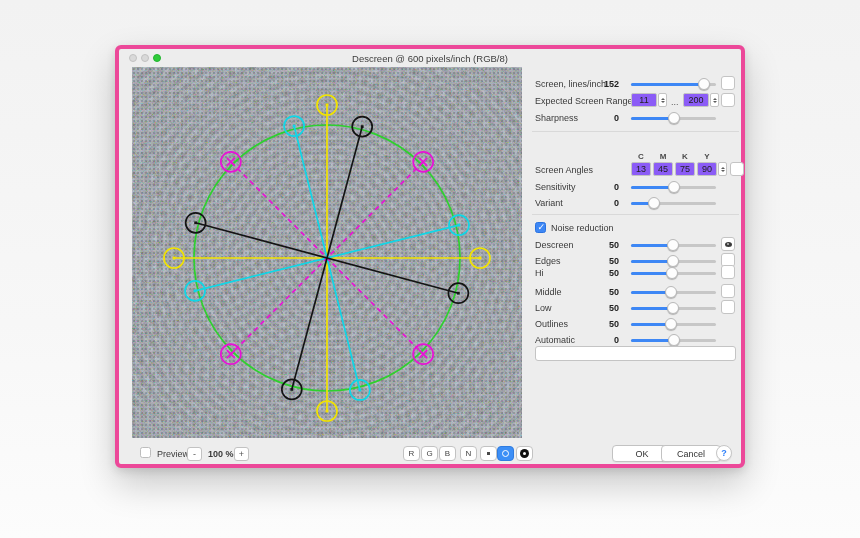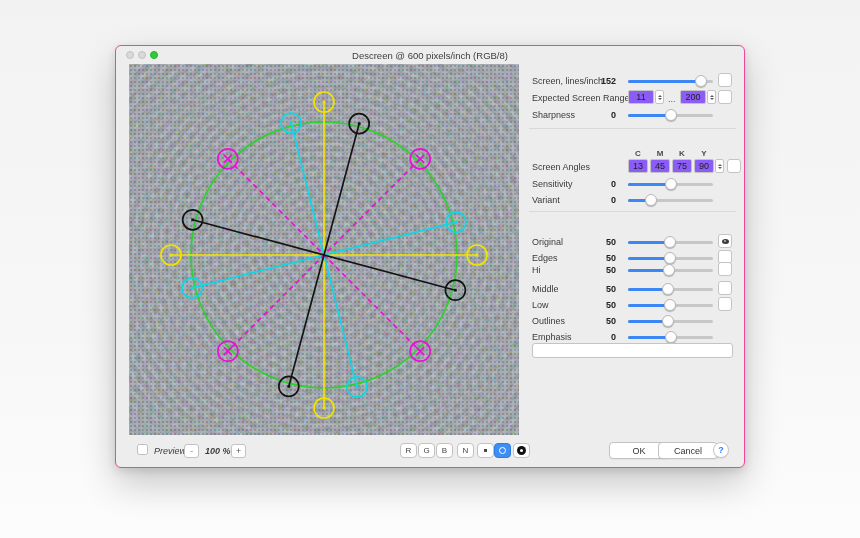--- a/index.html
+++ b/index.html
@@ -1,20 +1,20 @@
 <!DOCTYPE html>
 <html><head>
 <meta charset="utf-8">
 <style>
   * { margin:0; padding:0; box-sizing:border-box; }
   html,body { width:860px; height:538px; }
   body { font-family:"Liberation Sans", sans-serif; background:linear-gradient(180deg,#f2f2f2 0%,#f7f7f7 60%,#fcfcfc 100%); position:relative; overflow:hidden; }
 
   .window { position:absolute; left:115px; top:45px; width:630px; height:423px;
-    background:#ededed; border:1px solid #ec4899; border-radius:6px;
+    background:#ededed; border:4px solid #ec4899; border-radius:6px;
     box-shadow:0 16px 36px rgba(0,0,0,.20), 0 3px 10px rgba(0,0,0,.12); }
 
   
   .titlebar { position:absolute; left:0; top:0; right:0; height:18px; }
   .traffic { position:absolute; top:5px; width:8px; height:8px; border-radius:50%; }
   .t1 { left:10px;  background:#d9d9d9; border:1px solid #c2c2c2; }
   .t2 { left:22px;  background:#d9d9d9; border:1px solid #c2c2c2; }
   .t3 { left:34px;  background:#2ecb3a; border:1px solid #22b52f; }
   .title { position:absolute; left:0; right:0; top:4px; text-align:center; font-size:9.5px; color:#3c3c3c; }
 
@@ -65,21 +65,21 @@
   .stepper i { display:block; width:0; height:0; border:2.5px solid transparent; }
   .stepper i.up { border-bottom-color:#5c5c5c; border-top-width:0; }
   .stepper i.dn { border-top-color:#5c5c5c; border-bottom-width:0; }
   .cmyk-head { position:absolute; font-size:8px; font-weight:bold; color:#4a4a4a; width:20px; text-align:center; top:0; }
 
   .preset-field { position:absolute; left:13px; top:280px; width:201px; height:15px; background:#fff;
     border:1px solid #c4c4c4; border-radius:3px; font-size:9px; padding:0 4px; color:#222; }
 
   
   .bottombar { position:absolute; left:0; right:0; top:389px; height:32px; font-size:9px; color:#3a3a3a; }
-  .bb-item { position:absolute; top:9px;font-style:italic; }
+  .bb-item { position:absolute; top:9px; }
   .sq-btn { width:15px; height:14px; background:#fff; border:1px solid #c2c2c2; border-radius:3px;
     display:flex; align-items:center; justify-content:center; font-size:9px; color:#555; }
   .ch-btn { position:absolute; top:8px; width:17px; height:15px; background:#fff; border:1px solid #c2c2c2;
     border-radius:4px; display:flex; align-items:center; justify-content:center; font-size:8px; color:#444; }
   .ch-btn.sel { background:#3d8ff6; border-color:#2f7ce0; }
   .icon-dot { width:3px; height:3px; background:#4a4a4a; }
   .icon-ring { width:7px; height:7px; border:1.5px solid #fff; border-radius:50%; }
   .icon-target { width:9px; height:9px; background:#111; border-radius:50%; position:relative; }
   .icon-target::after { content:''; position:absolute; left:3px; top:3px; width:3px; height:3px; background:#fff; border-radius:50%; }
   .push-btn { position:absolute; top:7px; width:60px; height:17px; background:#fff; border:1px solid #c2c2c2;
@@ -236,23 +236,27 @@
       <span class="val">0</span>
       <div class="slider">
         <div class="sl-track"></div>
         <div class="sl-fill" style="width: 27%;"></div>
         <div class="sl-thumb" style="left: 27%;"></div>
       </div>
     </div>
 
     <div class="divider" style="top:148px"></div>
 
+    <div class="row" style="top:155px">
+      <div class="checkbox on"></div>
+      <span class="chk-lbl">Noise reduction</span>
+    </div>
 
     <div class="row" style="top:172px">
-      <span class="lbl">Original</span>
+      <span class="lbl">Descreen</span>
       <span class="val">50</span>
       <div class="slider">
         <div class="sl-track"></div>
         <div class="sl-fill" style="width: 49%;"></div>
         <div class="sl-thumb" style="left: 49%;"></div>
       </div>
       <div class="mini-box">
           <span class="eye"></span>
         </div>
     </div>
@@ -305,21 +309,21 @@
       <span class="lbl">Outlines</span>
       <span class="val">50</span>
       <div class="slider">
         <div class="sl-track"></div>
         <div class="sl-fill" style="width: 47%;"></div>
         <div class="sl-thumb" style="left: 47%;"></div>
       </div>
     </div>
 
     <div class="row" style="top:267px">
-      <span class="lbl">Emphasis</span>
+      <span class="lbl">Automatic</span>
       <span class="val">0</span>
       <div class="slider">
         <div class="sl-track"></div>
         <div class="sl-fill" style="width: 50%;"></div>
         <div class="sl-thumb" style="left: 50%;"></div>
       </div>
     </div>
 
     <input class="preset-field" value="" style="">
 

